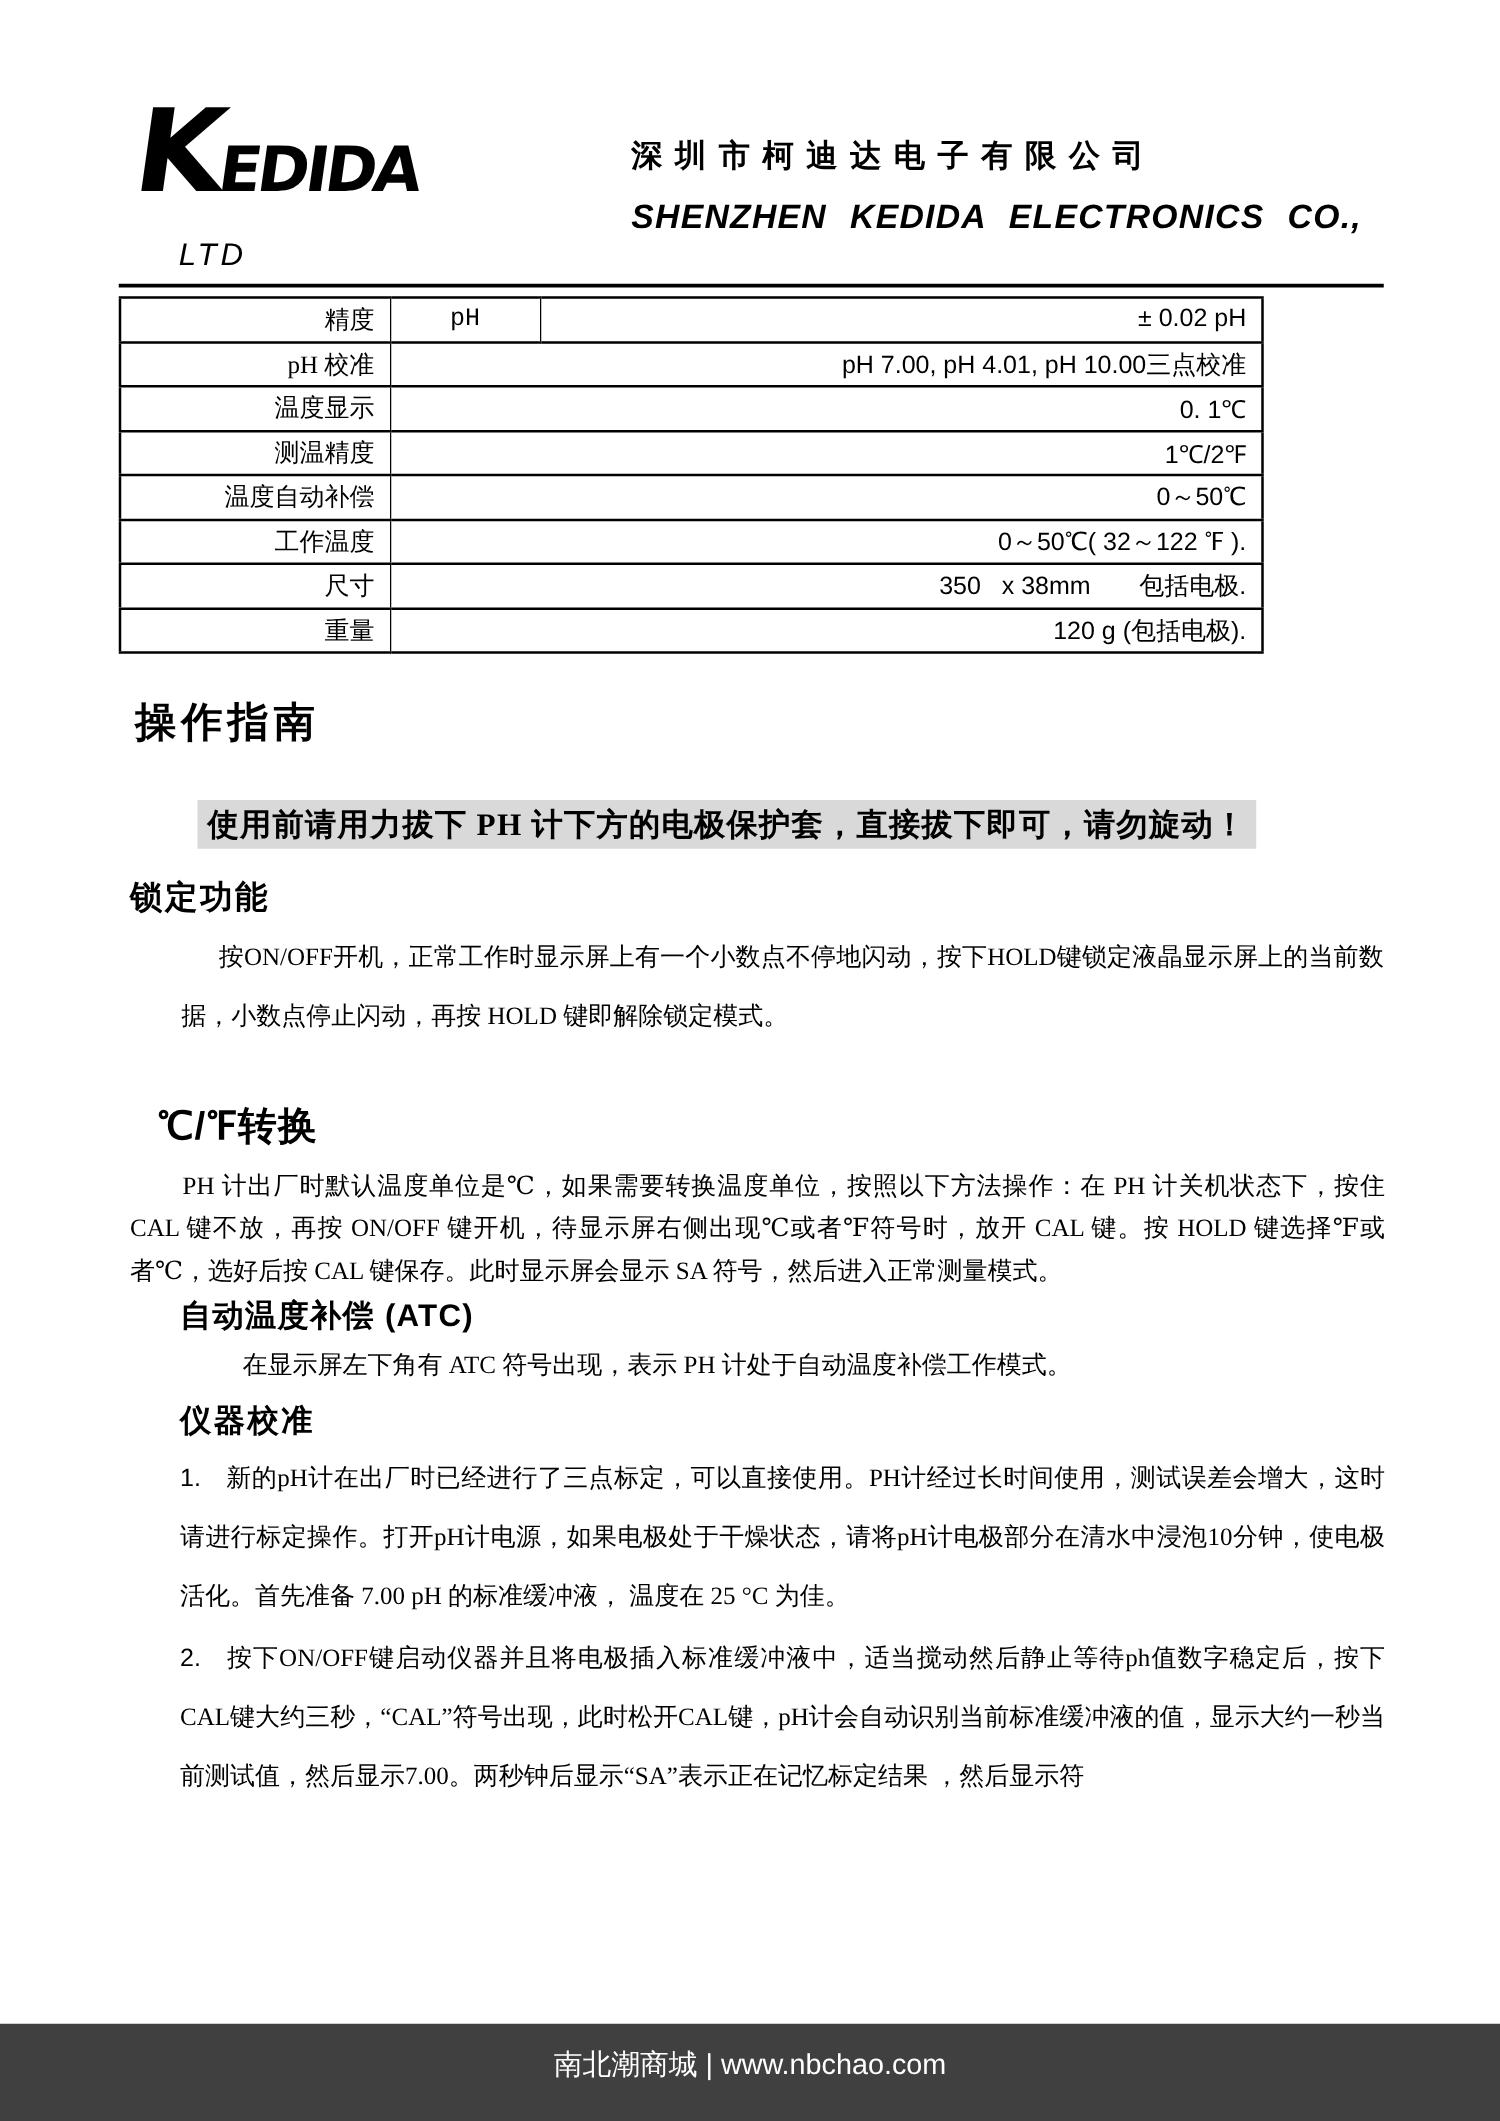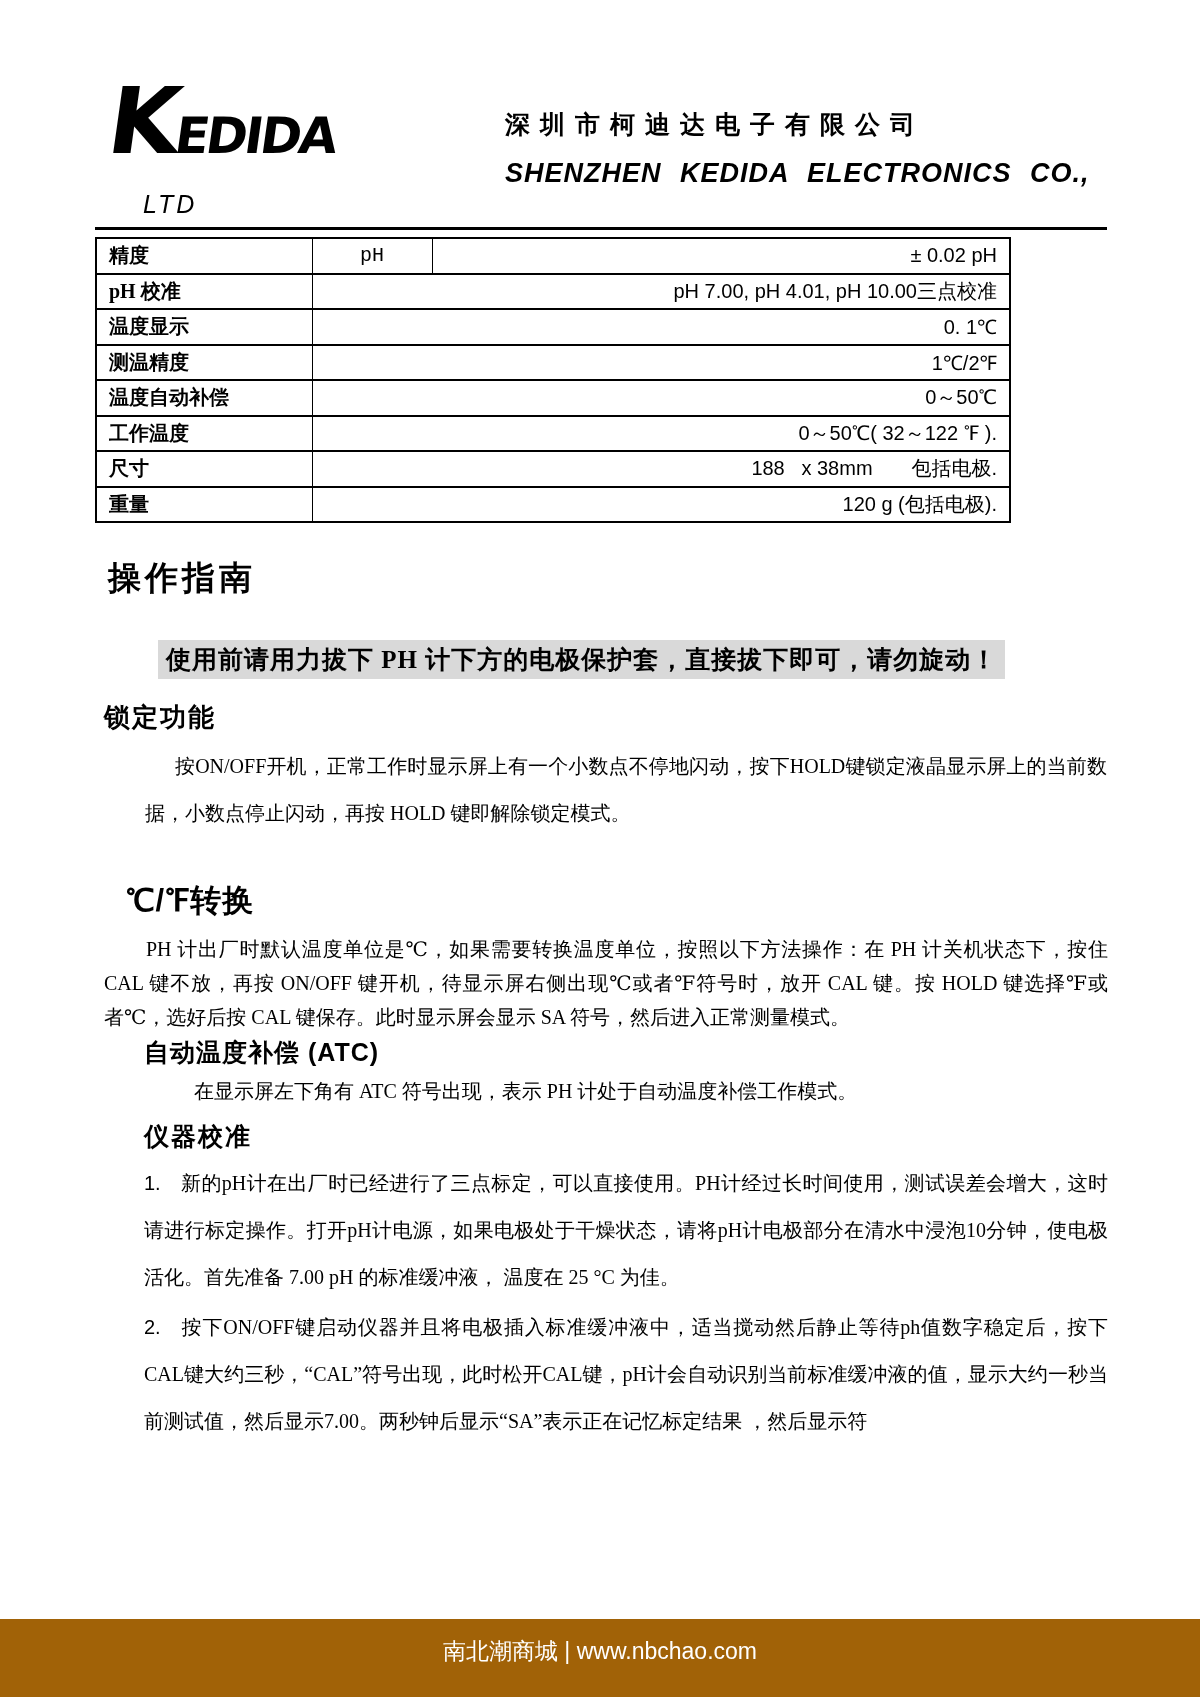--- a/index.html
+++ b/index.html
@@ -39,21 +39,21 @@
 
   
   .spec-table {
     position:absolute; left:95px; top:237px; width:916px;
     border-collapse:collapse; border:2px solid #000;
   }
   .spec-table td {
     border:1px solid #000; border-top-width:2px; border-bottom-width:2px;
     height:35.5px; font-size:20px; padding:0 12px; vertical-align:middle;
   }
-  .label-cell { width:216px; text-align:left; font-family:"Liberation Serif",serif;font-weight:bold; }
+  .label-cell { width:216px; text-align:right; font-family:"Liberation Serif",serif; }
   .mid-cell   { width:120px; text-align:center; font-family:Liberation Mono, monospace; }
   .value-cell {
     text-align:right; padding-left:20px; white-space:pre-wrap;
     font-family:"Liberation Sans","Liberation Serif",sans-serif;
   }
 
   
   .op-title {
     position:absolute; left:108px; top:556px;
     font-size:33px; font-weight:bold; letter-spacing:4px;
@@ -99,21 +99,21 @@
   .cal-items {
     position:absolute; left:144px; top:1160px; width:964px;
     font-size:20px; line-height:2.35; text-align:justify;
   }
   .cal-item { margin-bottom:3px; }
   .cal-num { margin-right:20px; font-family:"Liberation Sans",sans-serif; }
 
   
   .footer {
     position:absolute; left:0; bottom:0; width:1200px; height:78px;
-    background:#a16207; color:#ffffff;
+    background:#404040; color:#ffffff;
     display:flex; justify-content:center; align-items:flex-start; padding-top:17px;
     font-family:"Liberation Sans","DejaVu Sans",sans-serif; font-size:23px;
   }
 </style>
 </head>
 <body>
 
 <div class="page">
 
   <header>
@@ -148,21 +148,21 @@
       <tr>
         <td class="label-cell">温度自动补偿</td>
         <td class="value-cell" colspan="2">0～50℃</td>
       </tr>
       <tr>
         <td class="label-cell">工作温度</td>
         <td class="value-cell" colspan="2">0～50℃( 32～122 ℉ ).</td>
       </tr>
       <tr>
         <td class="label-cell">尺寸</td>
-        <td class="value-cell" colspan="2">188   x 38mm       包括电极.</td>
+        <td class="value-cell" colspan="2">350   x 38mm       包括电极.</td>
       </tr>
       <tr>
         <td class="label-cell">重量</td>
         <td class="value-cell" colspan="2">120 g (包括电极).</td>
       </tr>
     </tbody>
   </table>
 
   <h1 class="op-title">操作指南</h1>
 

